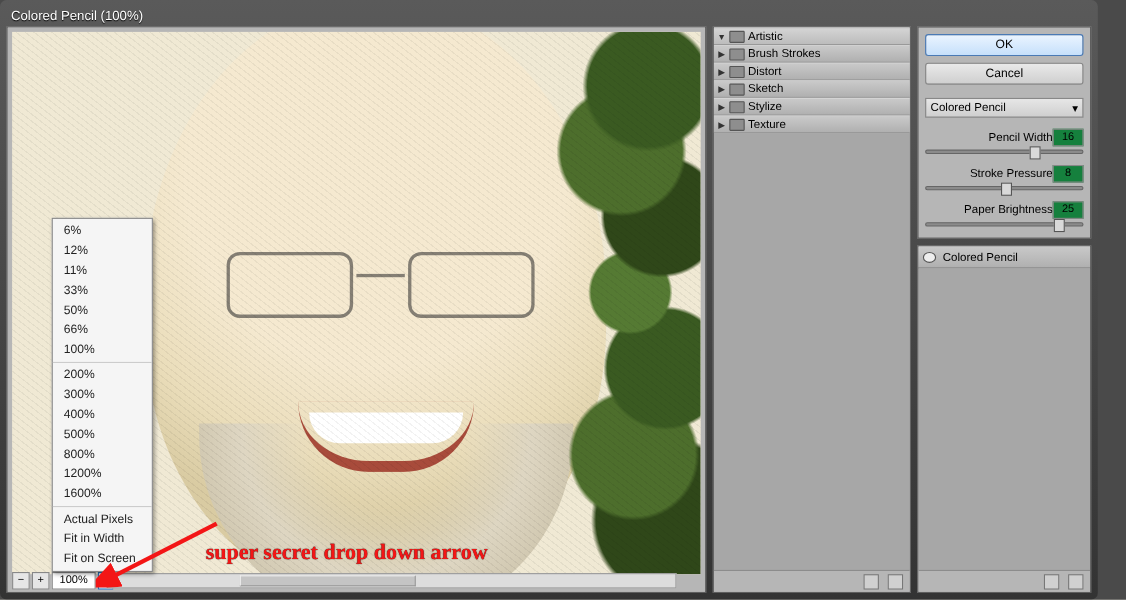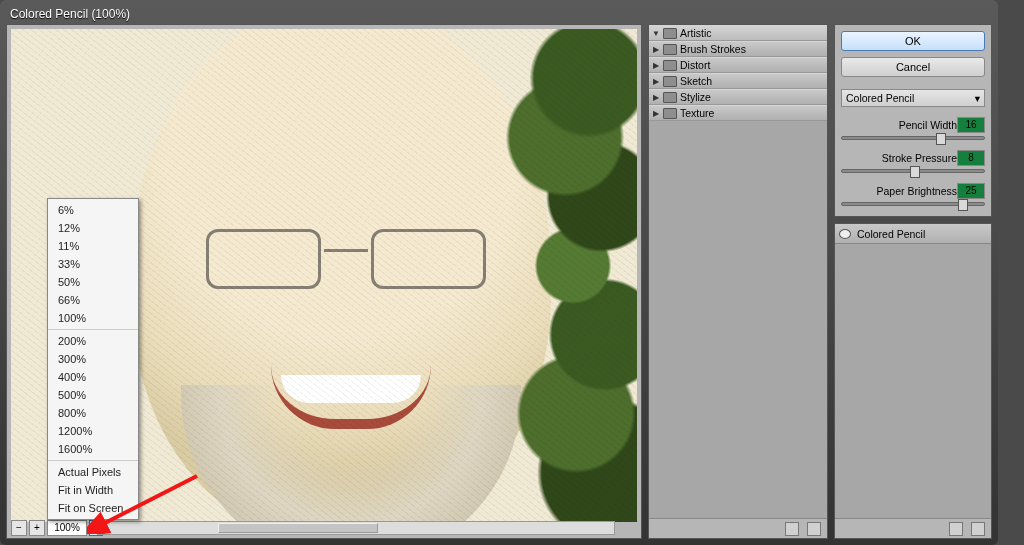--- a/index.html
+++ b/index.html
@@ -120,20 +120,21 @@
 
         <svg class="arrow-svg" width="120" height="64">
           <defs>
               <marker id="ah" markerWidth="10" markerHeight="10" refX="2" refY="3" orient="auto">
             <path d="M0,0 L0,6 L8,3 z" fill="#f31616"></path>
               </marker>
             </defs>
           <line x1="110" y1="6" x2="12" y2="56" stroke="#f31616" stroke-width="4" marker-end="url(#ah)"></line>
         </svg>
         <div class="annot">
+          <div>super secret drop down arrow</div>
         </div>
 
         <div class="zoom-controls">
           <div class="zoom-btn">−</div>
           <div class="zoom-btn">+</div>
           <div class="zoom-field">100%</div>
           <div class="zoom-dd">
             <svg width="8" height="6">
                 <path d="M0 0 L8 0 L4 6 Z" fill="#2a6fb5"></path>
               </svg>

